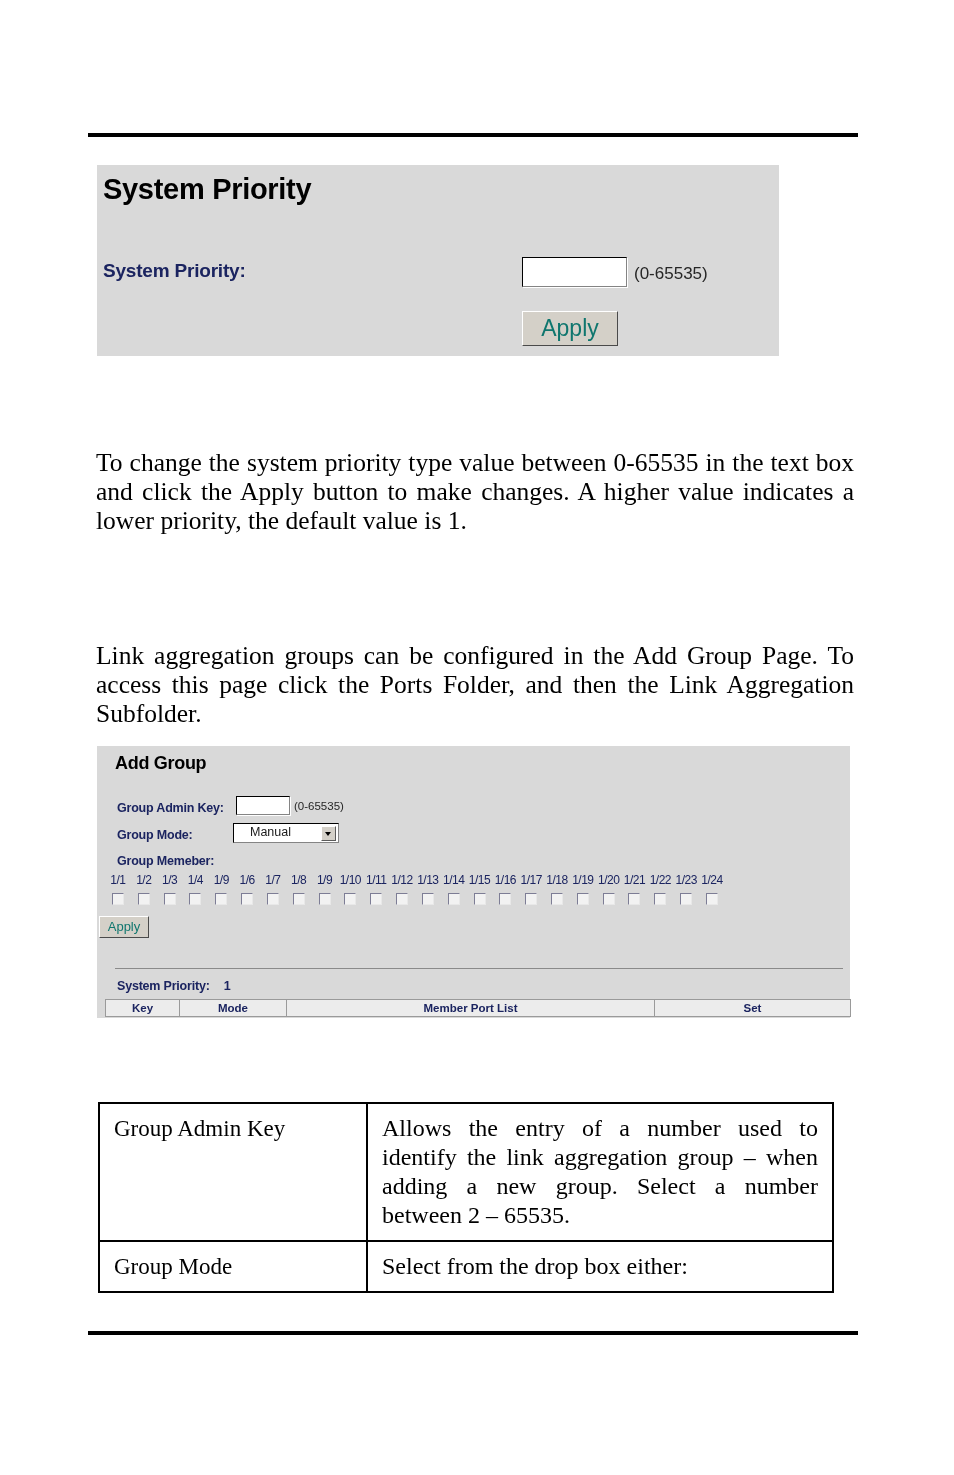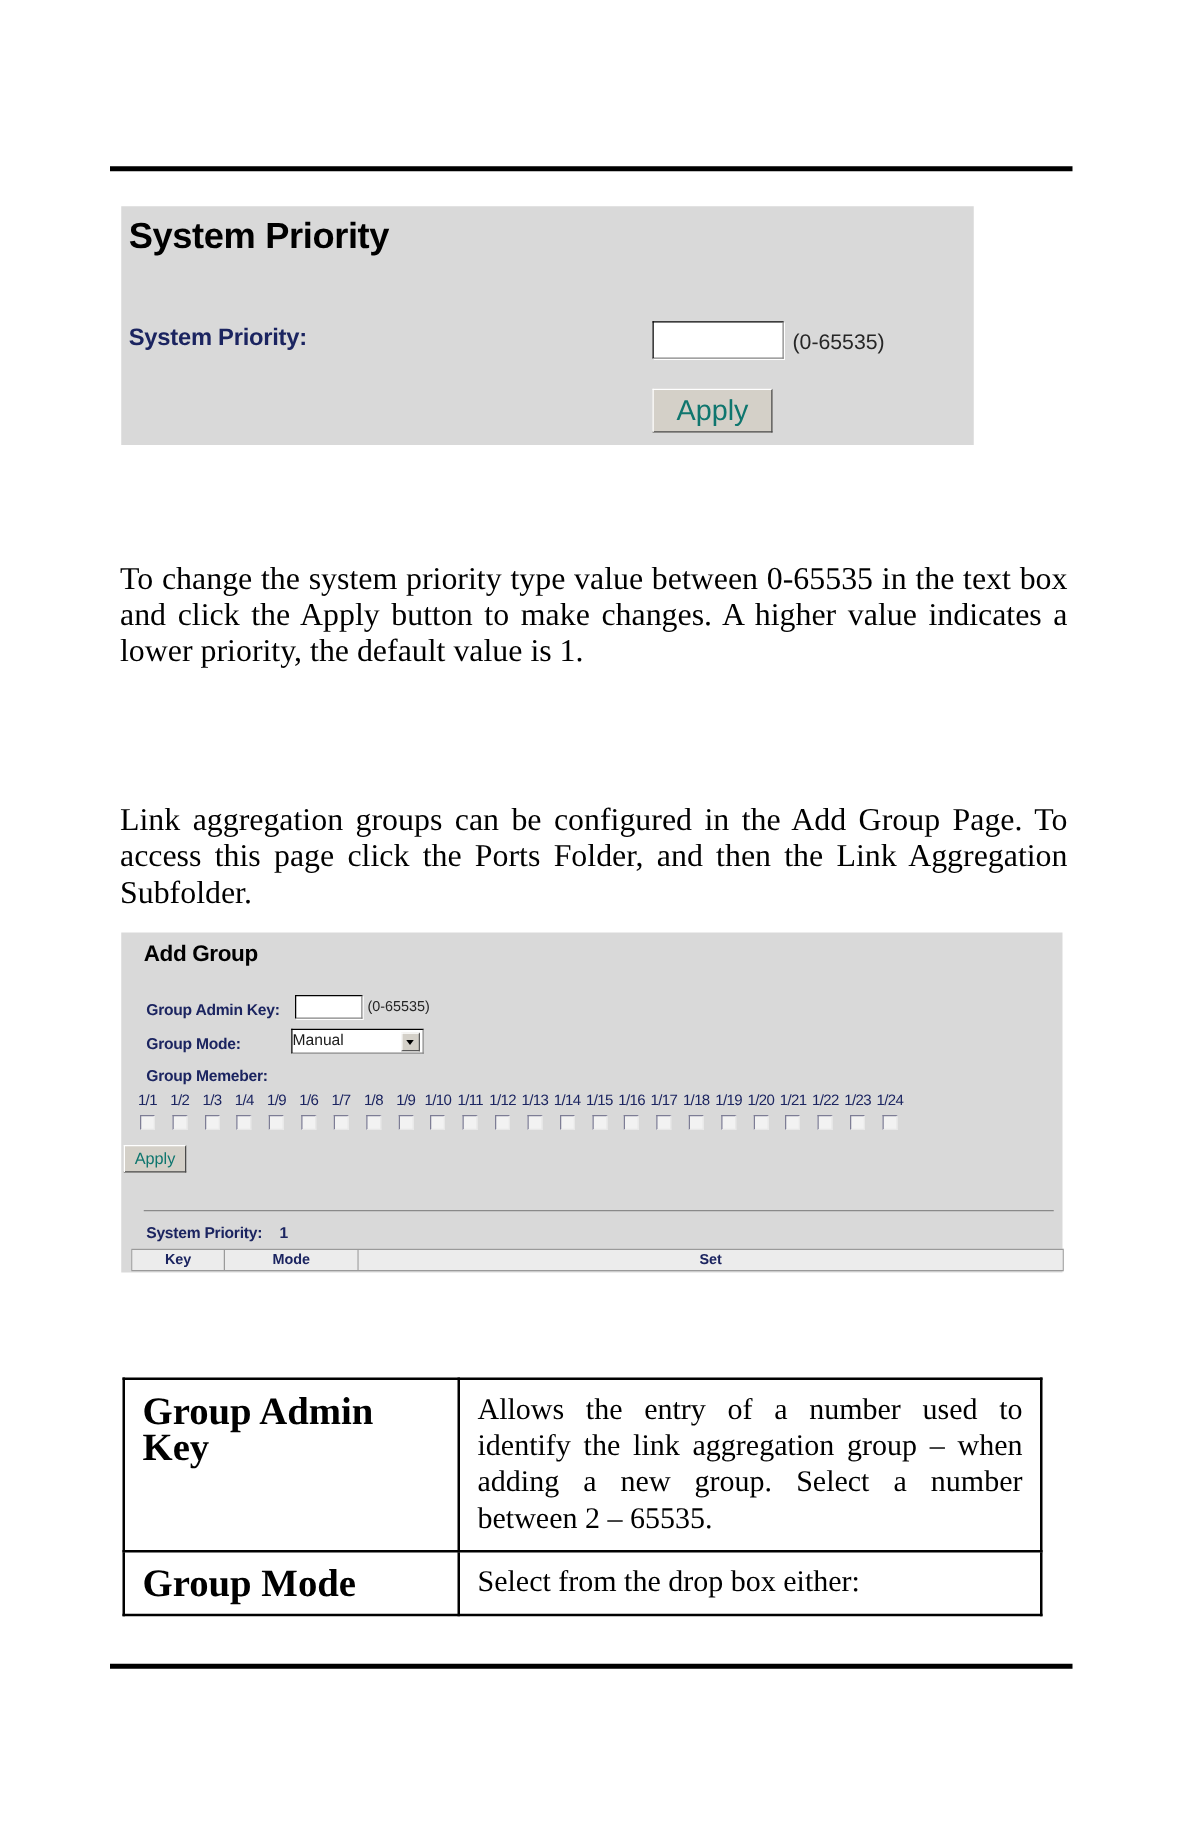--- a/index.html
+++ b/index.html
@@ -69,21 +69,21 @@
     background: #ffffff;
     border: 1px solid #000000;
     border-right-color: #848484;
     border-bottom-color: #848484;
     box-sizing: border-box;
     color: #1a1a1a;
     position: relative;
   }
   .ui-select .sel-text {
     position: absolute;
-    left: 0;
+    left: 16px;
     top: 1px;
   }
   .ui-select .sel-arrow {
     position: absolute;
     right: 2px;
     top: 2px;
     width: 15px;
     height: 15px;
     background: #d4d0c8;
     border: 1px solid #ffffff;
@@ -307,22 +307,22 @@
     font-family: "Liberation Serif", serif;
   }
   #desc-table td {
     border: 2px solid #000000;
     padding: 10px 14px 10px 14px;
     vertical-align: top;
     color: #000000;
   }
   #desc-table td.term {
     width: 238px;
-    font-weight: bold;
-    font-size: 31px;
+    font-weight: normal;
+    font-size: 23px;
     line-height: 29px;
   }
   #desc-table td.defn {
     font-size: 24px;
     line-height: 29px;
     text-align: justify;
     text-justify: inter-word;
   }
 </style>
 </head>
@@ -464,20 +464,21 @@
 
   <div id="grp-divider"></div>
 
   <div id="grp-sys-prio" class="ui-label">
     <span>System Priority:</span><span class="val">1</span>
   </div>
 
   <div id="grp-table">
     <div class="th c0">Key</div>
     <div class="th c1">Mode</div>
+    <div class="th c2">Member Port List</div>
     <div class="th c3">Set</div>
   </div>
 </div>
 
 <table id="desc-table">
   <tbody>
     <tr>
       <td class="term">Group Admin Key</td>
       <td class="defn">Allows the entry of a number used to identify the link aggregation group – when adding a new group.  Select a number between 2 – 65535.</td>
     </tr>

